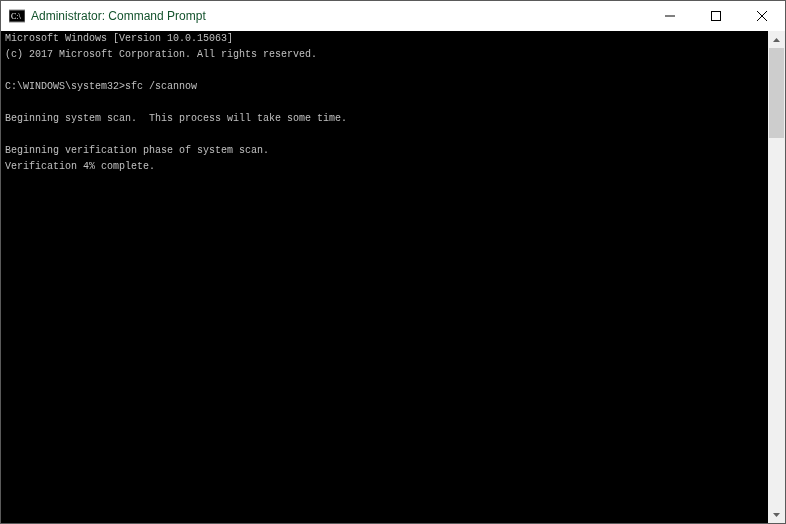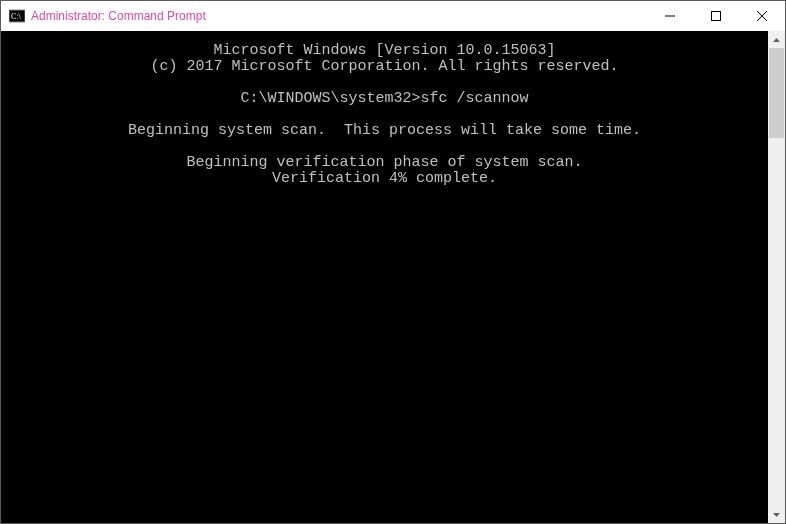--- a/index.html
+++ b/index.html
@@ -30,21 +30,21 @@
       height: 16px;
       margin-left: 8px;
       margin-right: 6px;
       display: flex;
       align-items: center;
       justify-content: center;
     }
     .titlebar-title {
       flex: 1;
       font-size: 12px;
-      color: #ec4899;
+      color: #14532d;
       line-height: 30px;
     }
     .window-controls {
       display: flex;
       height: 100%;
     }
     .win-btn {
       width: 46px;
       height: 30px;
       display: flex;
@@ -59,26 +59,25 @@
       flex: 1;
       display: flex;
       background: #000;
       position: relative;
     }
     .terminal {
       flex: 1;
       background: #000;
       color: #c0c0c0;
       font-family: Consolas, "Courier New", monospace;
-      font-size: 15px;
+      font-size: 10px;
       line-height: 16px;
-      padding: 12px 4px;
+      padding: 0 4px;
       white-space: pre;
       overflow: hidden;
-      text-align: center;
     }
     .terminal .line { min-height: 16px; }
     .scrollbar {
       width: 17px;
       background: #f0f0f0;
       display: flex;
       flex-direction: column;
       border-left: 0;
     }
     .sb-btn {

